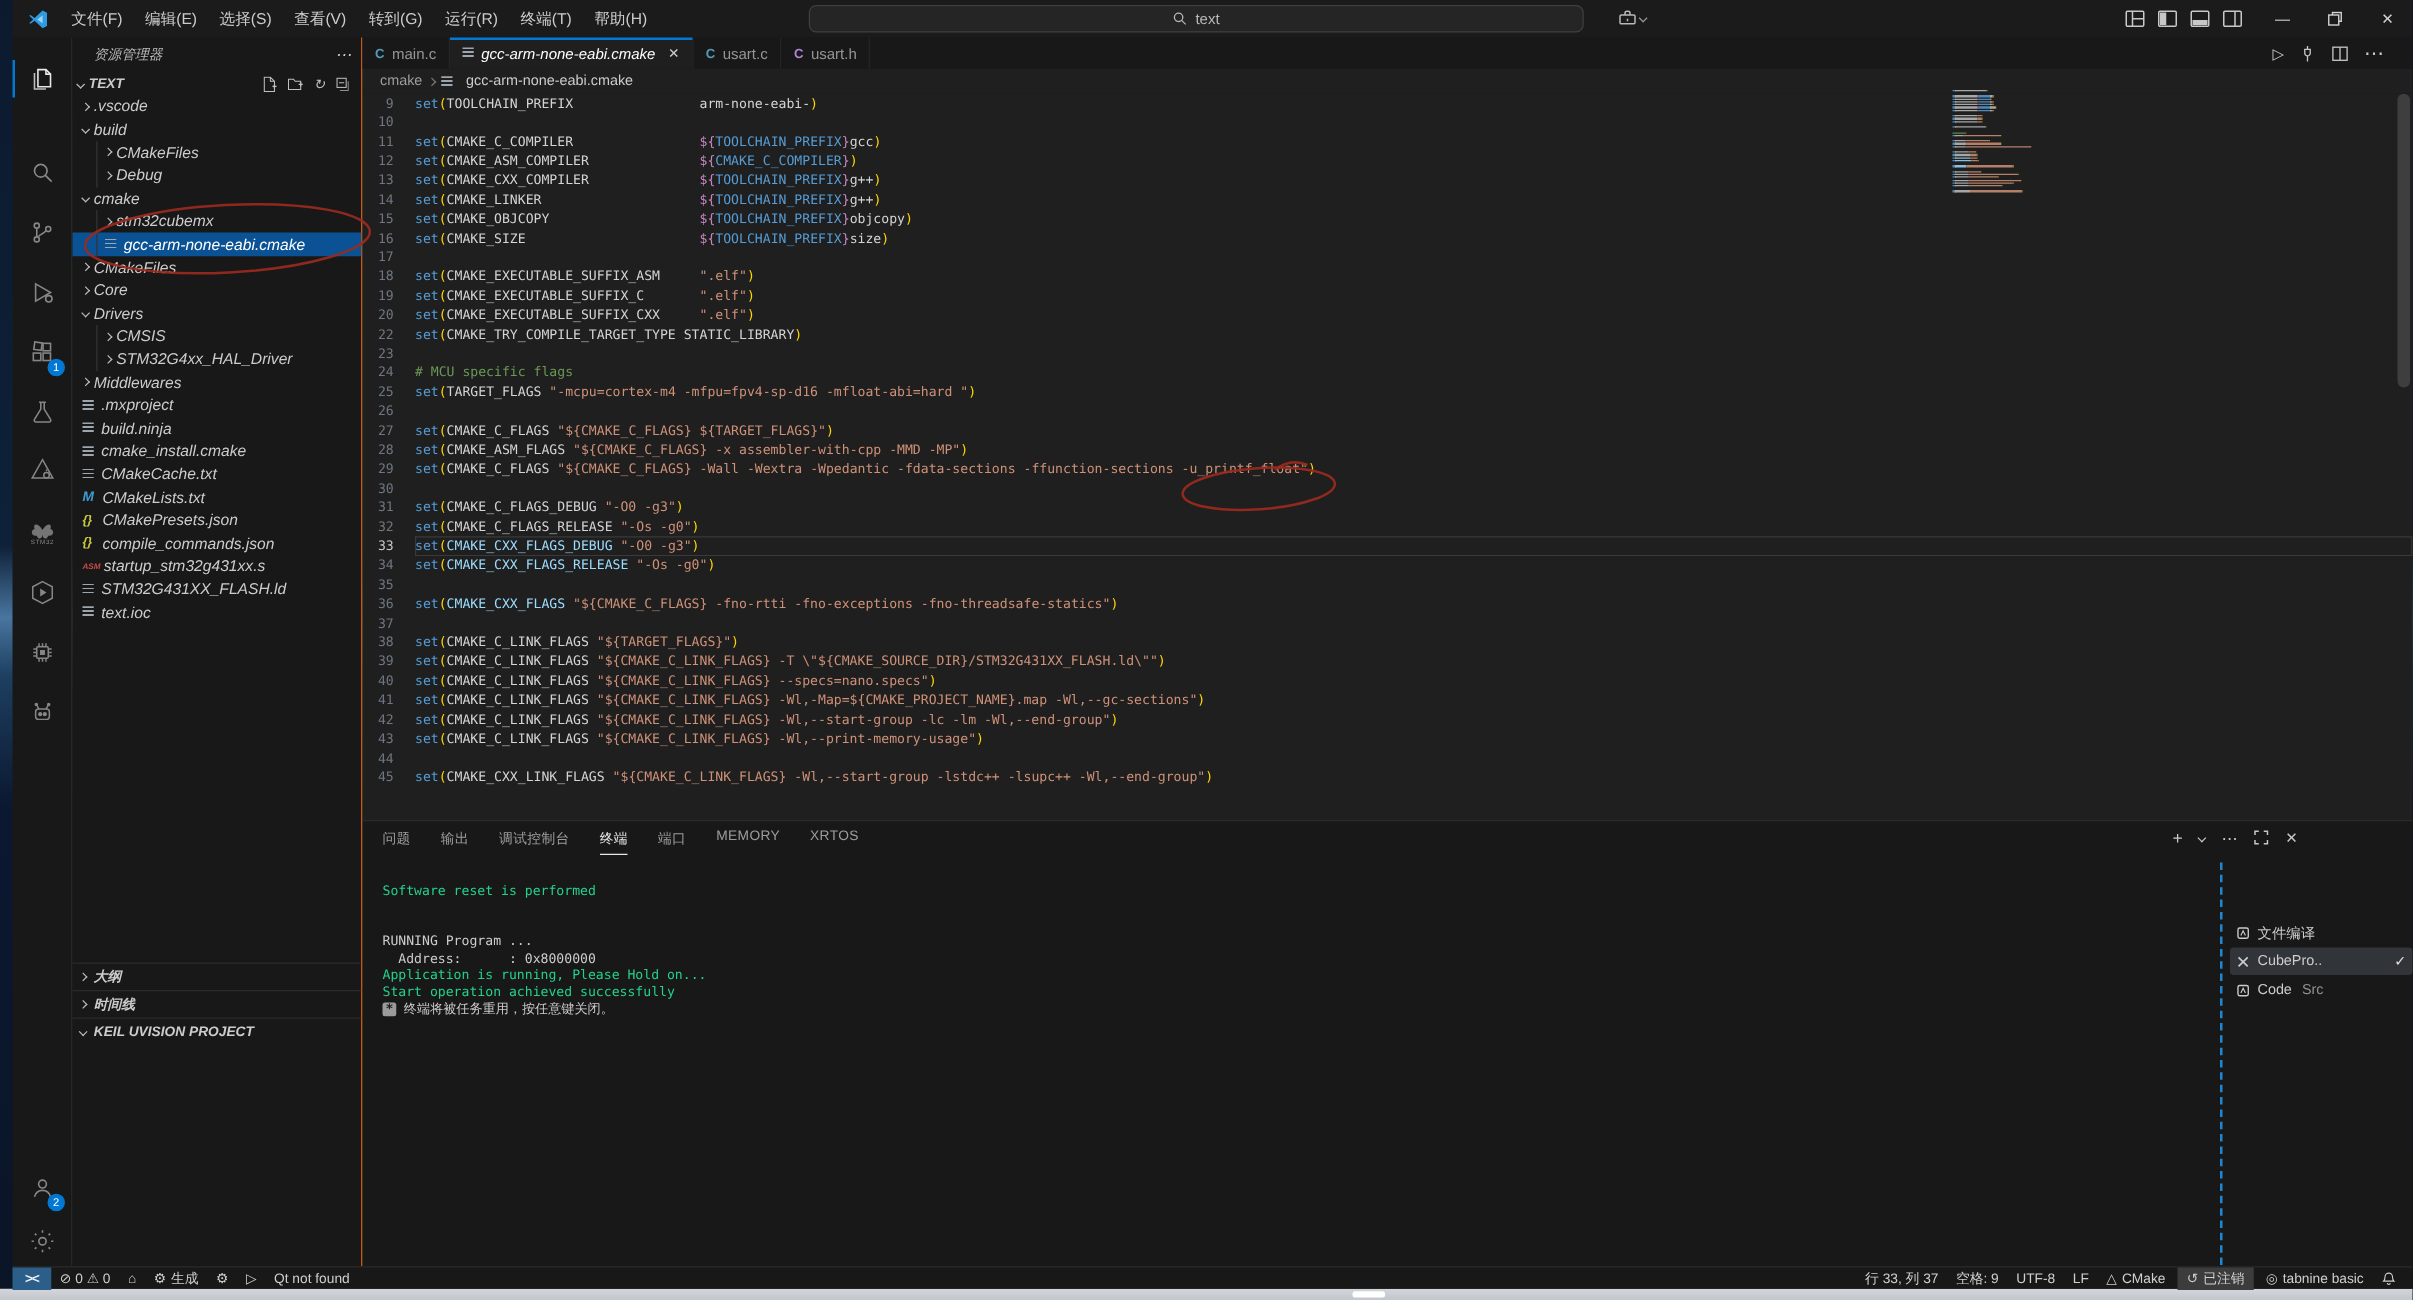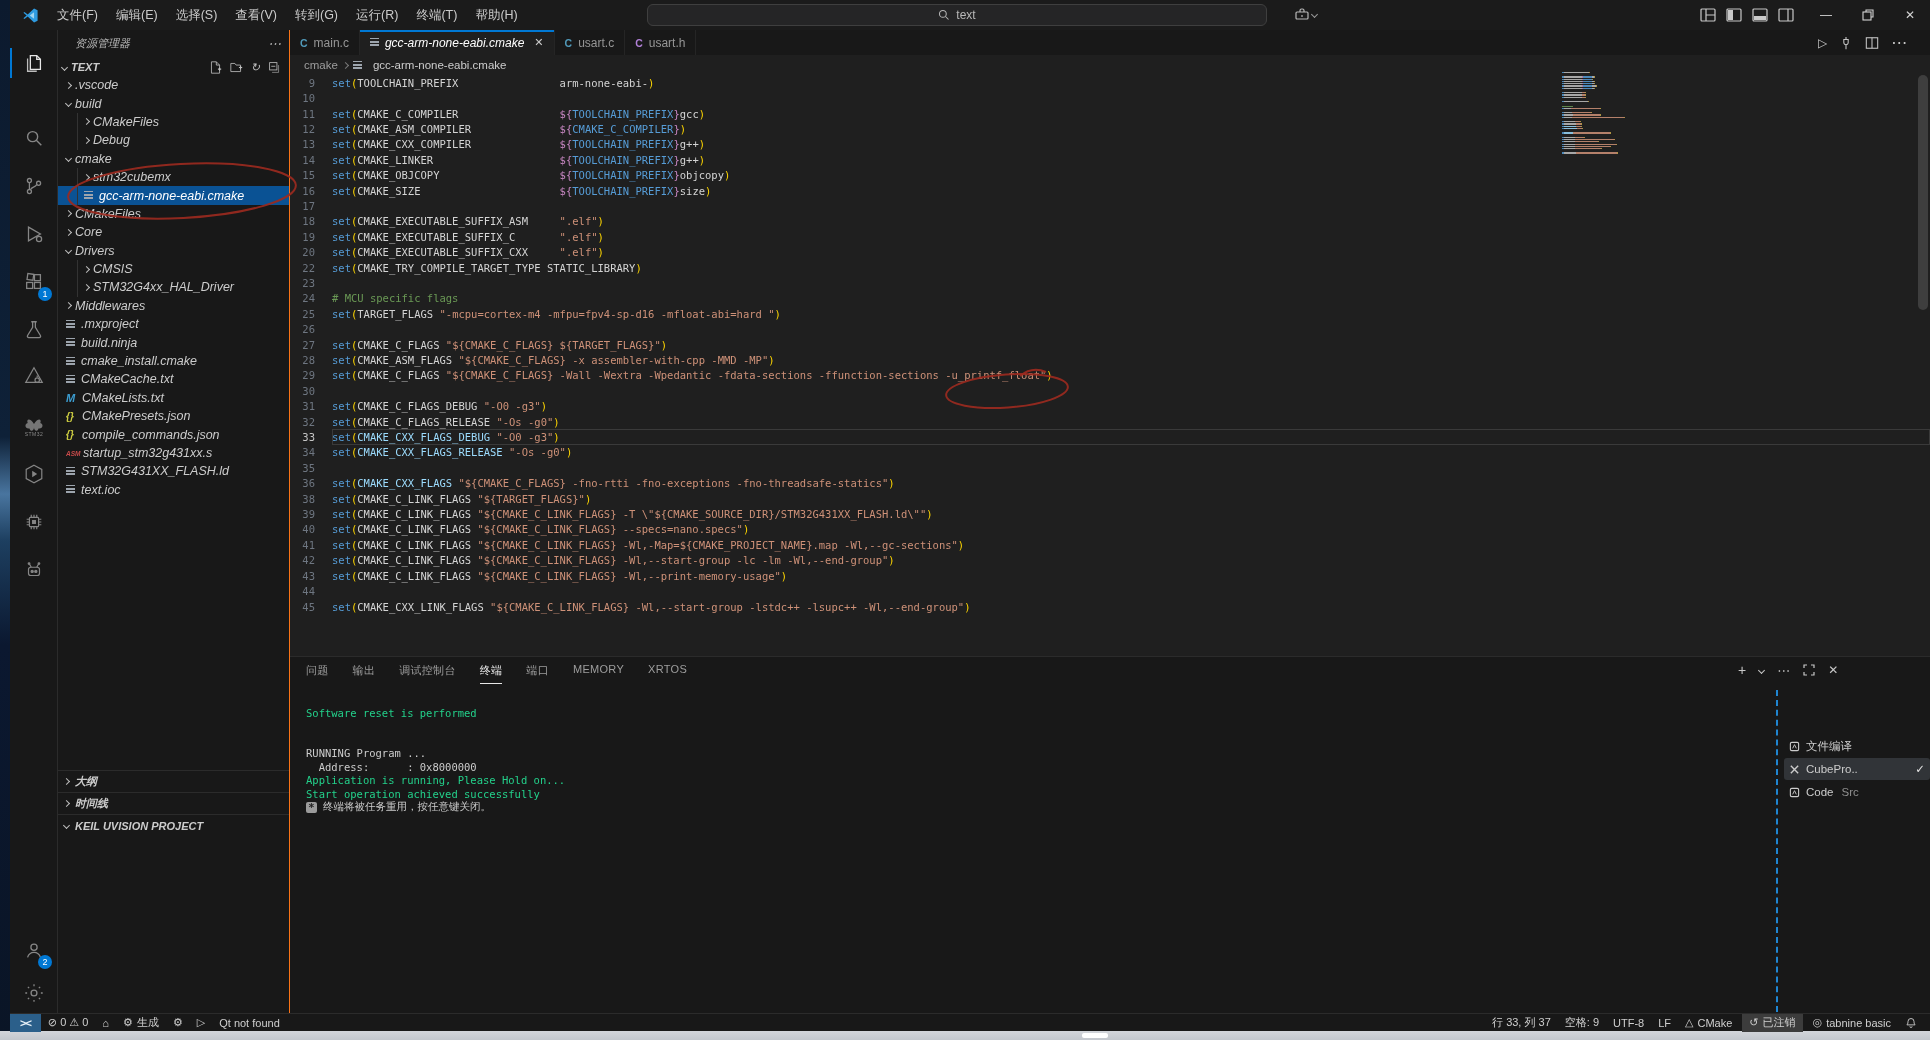--- a/index.html
+++ b/index.html
@@ -556,20 +556,24 @@
     </div>
     <div class="cline">
       <span class="ln">35</span>
       <span class="ct"></span>
     </div>
     <div class="cline">
       <span class="ln">36</span>
       <span class="ct"><span class="tk-k">set</span><span class="tk-p">(</span><span class="tk-b">CMAKE_CXX_FLAGS </span><span class="tk-s">"${CMAKE_C_FLAGS} -fno-rtti -fno-exceptions -fno-threadsafe-statics"</span><span class="tk-p">)</span></span>
     </div>
     <div class="cline">
+      <span class="ln">37</span>
+      <span class="ct"></span>
+    </div>
+    <div class="cline">
       <span class="ln">38</span>
       <span class="ct"><span class="tk-k">set</span><span class="tk-p">(</span><span class="tk-a">CMAKE_C_LINK_FLAGS </span><span class="tk-s">"${TARGET_FLAGS}"</span><span class="tk-p">)</span></span>
     </div>
     <div class="cline">
       <span class="ln">39</span>
       <span class="ct"><span class="tk-k">set</span><span class="tk-p">(</span><span class="tk-a">CMAKE_C_LINK_FLAGS </span><span class="tk-s">"${CMAKE_C_LINK_FLAGS} -T \"${CMAKE_SOURCE_DIR}/STM32G431XX_FLASH.ld\""</span><span class="tk-p">)</span></span>
     </div>
     <div class="cline">
       <span class="ln">40</span>
       <span class="ct"><span class="tk-k">set</span><span class="tk-p">(</span><span class="tk-a">CMAKE_C_LINK_FLAGS </span><span class="tk-s">"${CMAKE_C_LINK_FLAGS} --specs=nano.specs"</span><span class="tk-p">)</span></span>

